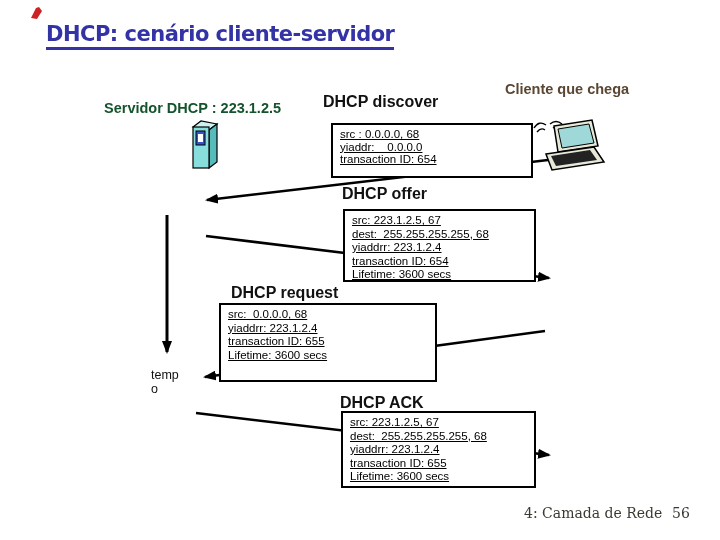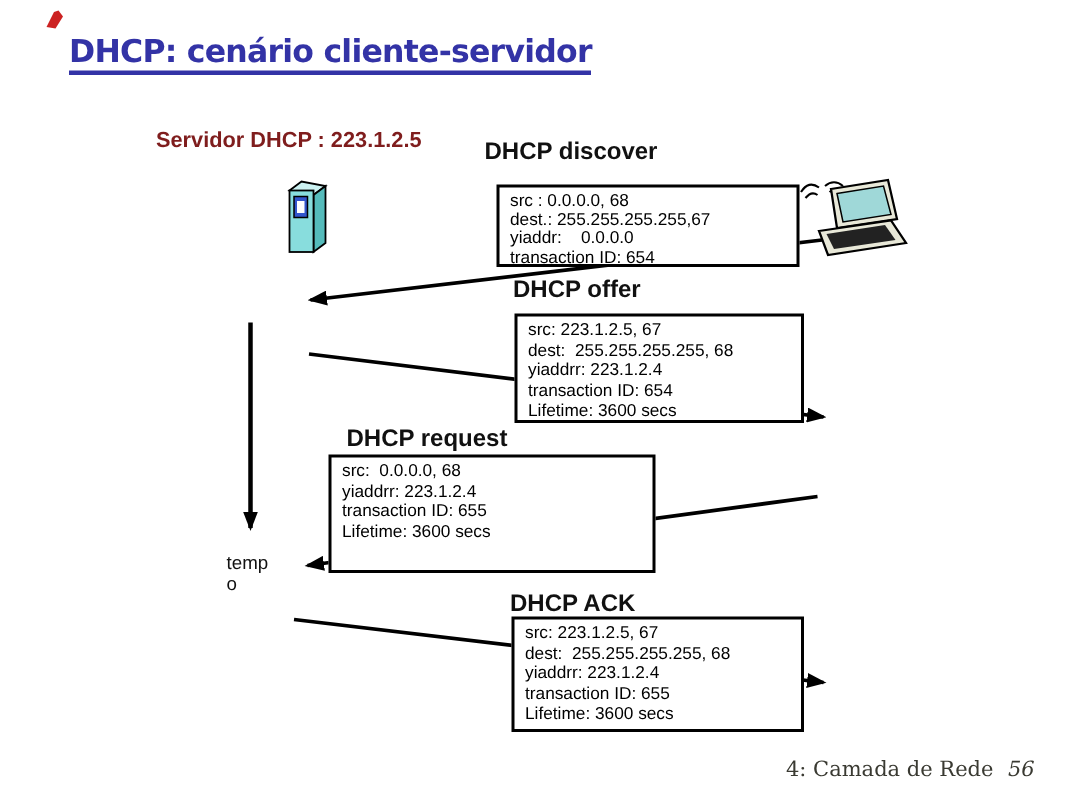--- a/index.html
+++ b/index.html
@@ -8,74 +8,75 @@
     font-family:"Liberation Sans","DejaVu Sans",sans-serif;overflow:hidden;
   }
   .title{
     position:absolute;left:46px;top:22px;margin:0;
     font-size:21px;font-weight:bold;letter-spacing:-0.5px;color:#3333a6;
     border-bottom:3px solid #3333a6;padding-bottom:1px;
     font-family:"DejaVu Sans",sans-serif;
   }
   .red-mark{position:absolute;left:29px;top:5px;width:16px;height:16px;}
   .server-label{
-    position:absolute;left:104px;top:86px;
-    font-size:14.5px;font-weight:bold;color:#7f1d1d;
+    position:absolute;left:104px;top:100px;
+    font-size:14.5px;font-weight:bold;color:#14532d;
   }
   .client-label{
     position:absolute;left:505px;top:81px;
     font-size:14.5px;font-weight:bold;color:#5a4632;
   }
   .arrow-layer{position:absolute;left:0;top:0;width:720px;height:540px;}
   .msg-label{
     position:absolute;font-size:16px;font-weight:bold;color:#111;
     white-space:nowrap;z-index:3;
   }
   .lbl0{left:323px;top:93px;}
   .lbl1{left:342px;top:185px;}
   .lbl2{left:212px;top:284px;padding-left:19px;}
   .lbl3{left:340px;top:394px;}
   .msg-box{
     position:absolute;background:#ffffff;border:2px solid #000;
     font-size:11.5px;color:#000;white-space:pre;z-index:2;
-    padding:3px 4px 16px 7px;box-sizing:border-box;
+    padding:3px 4px 16px 7px;box-sizing:border-box;text-decoration:underline;
   }
   .msg-box div{line-height:13.6px;}
   .box0{left:331px;top:123px;width:202px;height:55px;}
   .box0 div{line-height:12.6px;}
   .box1{left:343px;top:209px;width:193px;height:73px;}
   .box2{left:219px;top:303px;width:218px;height:79px;}
   .box3{left:341px;top:411px;width:195px;height:77px;}
   .time-label{
     position:absolute;left:151px;top:368px;
     font-size:12.5px;color:#111;line-height:14px;z-index:3;
   }
   .footer-section{
     position:absolute;left:524px;top:505px;
     font-family:"DejaVu Serif",serif;font-size:14px;color:#3a3a32;
   }
   .footer-page{
     position:absolute;left:672px;top:505px;
-    font-family:"DejaVu Serif",serif;font-size:14px;color:#3a3a32;font-style:italic;
+    font-family:"DejaVu Serif",serif;font-size:14px;color:#3a3a32;
   }
   .server-icon{position:absolute;left:189px;top:120px;z-index:1;}
   .laptop-icon{position:absolute;left:528px;top:114px;z-index:1;}
 </style>
 </head>
 <body>
 
 <div id="slide">
 
   <svg class="red-mark" width="16" height="16" viewBox="0 0 16 16">
     <path d="M2,13 L7,3 L10,2 L13,6 L8,14 Z" fill="#cc2222"></path>
   </svg>
 
   <h1 class="title">DHCP: cenário cliente-servidor</h1>
 
   <div class="server-label">Servidor DHCP : 223.1.2.5</div>
+  <div class="client-label">Cliente que chega</div>
 
   <svg class="arrow-layer" width="720" height="540" viewBox="0 0 720 540">
     <defs>
       <marker id="ah" markerUnits="userSpaceOnUse" markerWidth="13" markerHeight="10" refX="11" refY="5" orient="auto">
         <path d="M0,0 L13,5 L0,10 Z" fill="#000"></path>
       </marker>
     </defs>
     <line x1="548" y1="160" x2="207" y2="200" stroke="#000" stroke-width="2.5" marker-end="url(#ah)"></line>
     <line x1="206" y1="236" x2="549" y2="278" stroke="#000" stroke-width="2.5" marker-end="url(#ah)"></line>
     <line x1="545" y1="331" x2="205" y2="377" stroke="#000" stroke-width="2.5" marker-end="url(#ah)"></line>
@@ -102,21 +103,21 @@
     <polygon points="30,15 61,10 66,29 34,34" fill="#9fd8d8" stroke="#000" stroke-width="1"></polygon>
     <polygon points="18,40 66,33 76,48 24,56" fill="#e8e8d8" stroke="#000" stroke-width="1.5"></polygon>
     <polygon points="23,42 62,36 69,46 28,52" fill="#222222"></polygon>
   </svg>
 
   <div class="msg-label lbl0">DHCP discover</div>
   <div class="msg-label lbl1">DHCP offer</div>
   <div class="msg-label lbl2">DHCP request</div>
   <div class="msg-label lbl3">DHCP ACK</div>
 
-  <div class="msg-box box0"><div>src : 0.0.0.0, 68</div><div>dest.: 255.255.255.255,67</div><div>yiaddr:    0.0.0.0</div><div>transaction ID: 654</div></div>
+  <div class="msg-box box0"><div>src : 0.0.0.0, 68</div><div>yiaddr:    0.0.0.0</div><div>transaction ID: 654</div></div>
   <div class="msg-box box1"><div>src: 223.1.2.5, 67</div><div>dest:  255.255.255.255, 68</div><div>yiaddrr: 223.1.2.4</div><div>transaction ID: 654</div><div>Lifetime: 3600 secs</div></div>
   <div class="msg-box box2"><div>src:  0.0.0.0, 68</div><div>yiaddrr: 223.1.2.4</div><div>transaction ID: 655</div><div>Lifetime: 3600 secs</div></div>
   <div class="msg-box box3"><div>src: 223.1.2.5, 67</div><div>dest:  255.255.255.255, 68</div><div>yiaddrr: 223.1.2.4</div><div>transaction ID: 655</div><div>Lifetime: 3600 secs</div></div>
 
   <div class="time-label">
       <div>temp</div>
       <div>o</div>
     </div>
 
   <div class="footer-section">4: Camada de Rede</div>

